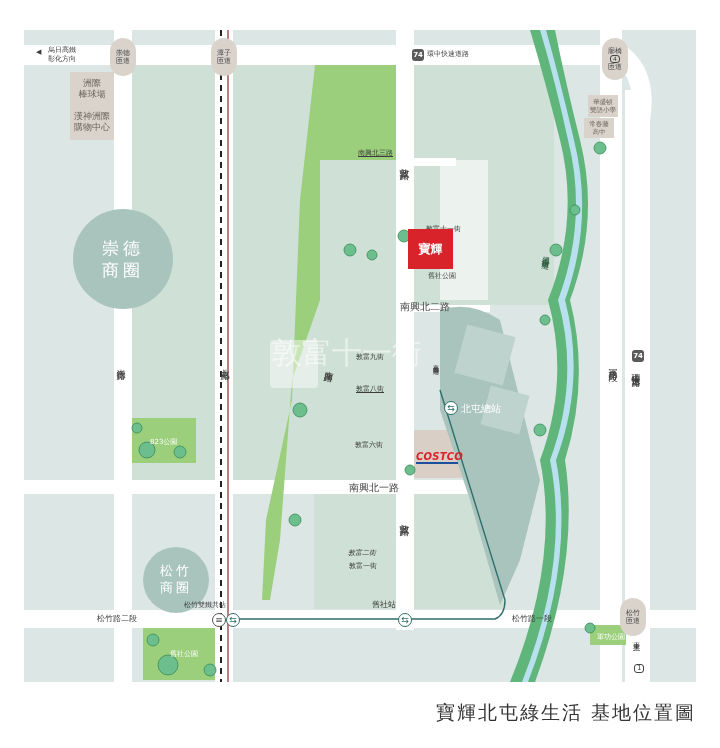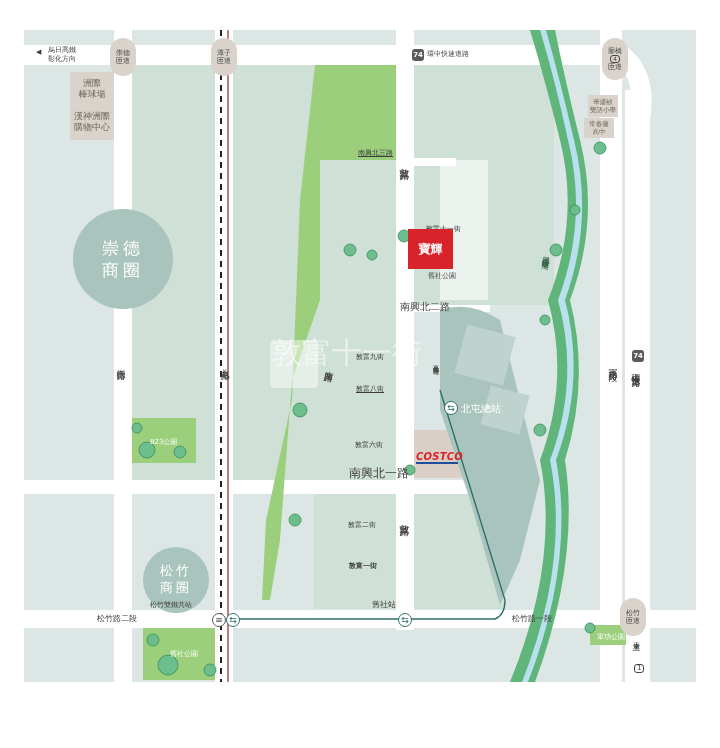--- a/index.html
+++ b/index.html
@@ -145,24 +145,24 @@
 商圈</div>
 
   <div class="lbl" style="left:358px;top:150px;text-decoration:underline;">南興北三路</div>
   <div class="vlbl" style="left:399px;top:160px;">敦富路</div>
   <div class="lbl" style="left:426px;top:226px;">敦富十一街</div>
   <div class="lbl" style="left:428px;top:273px;">舊社公園</div>
   <div class="lbl" style="left:352px;top:302px;font-size:10px;margin-left:48px;">南興北二路</div>
   <div class="lbl" style="left:356px;top:354px;">敦富九街</div>
   <div class="lbl" style="left:356px;top:386px;text-decoration:underline;">敦富八街</div>
   <div class="lbl" style="left:355px;top:442px;">敦富六街</div>
-  <div class="lbl" style="left:349px;top:467px;font-size:12px;">南興北一路</div>
+  <div class="lbl" style="left:349px;top:483px;font-size:10px;">南興北一路</div>
   <div class="vlbl" style="left:399px;top:516px;">敦富路</div>
-  <div class="lbl" style="left:348px;top:522px;">敦富二街</div>
-  <div class="lbl" style="left:349px;top:563px;font-weight:bold;">敦富一街</div>
+  <div class="lbl" style="left:348px;top:550px;font-style:italic;">敦富二街</div>
+  <div class="lbl" style="left:349px;top:563px;">敦富一街</div>
   <div class="vlbl small" style="left:326px;top:364px;transform:rotate(12deg);">南興路</div>
   <div class="vlbl small" style="left:116px;top:362px;">崇德路</div>
   <div class="vlbl small" style="left:220px;top:362px;">北屯路</div>
   <div class="lbl" style="left:97px;top:615px;font-size:8px;">松竹路二段</div>
   <div class="lbl" style="left:512px;top:615px;font-size:8px;">松竹路一段</div>
   <div class="vlbl small" style="left:632px;top:636px;font-size:7px;">太平大里</div>
   <div class="lbl" style="left:634px;top:664px;font-size:7px;border:1px solid #444;border-radius:3px;padding:0 2px;">1</div>
   <div class="vlbl small" style="left:542px;top:250px;font-size:8px;transform:rotate(8deg);color:#2e5e3e;">旱溪自行車道</div>
   <div class="vlbl small" style="left:433px;top:360px;font-size:6px;">東光綠園道</div>
 
@@ -170,19 +170,20 @@
 
   <div class="costco">COSTCO</div>
   <div class="costco-sub"></div>
 
   <div class="station" style="left:444px;top:401px;">⇆</div>
   <div class="stn-name" style="left:461px;top:402px;">北屯總站</div>
   <div class="station" style="left:398px;top:613px;">⇆</div>
   <div class="lbl" style="left:372px;top:601px;font-size:8px;">舊社站</div>
   <div class="station rail" style="left:212px;top:613px;">≡</div>
   <div class="station" style="left:226px;top:613px;">⇆</div>
-  <div class="lbl" style="left:150px;top:602px;text-align:right;">松竹雙鐵共站</div>
+  <div class="lbl" style="left:184px;top:602px;text-align:right;">松竹雙鐵共站</div>
 
   <div class="park-name" style="left:150px;top:437px;">823公園</div>
   <div class="park-name" style="left:170px;top:649px;">舊社公園</div>
   <div class="park-name" style="left:597px;top:632px;text-align:right;">軍功公園</div>
 
+  <div class="title">寶輝北屯綠生活 基地位置圖</div>
 </div>
 
 </body></html>

